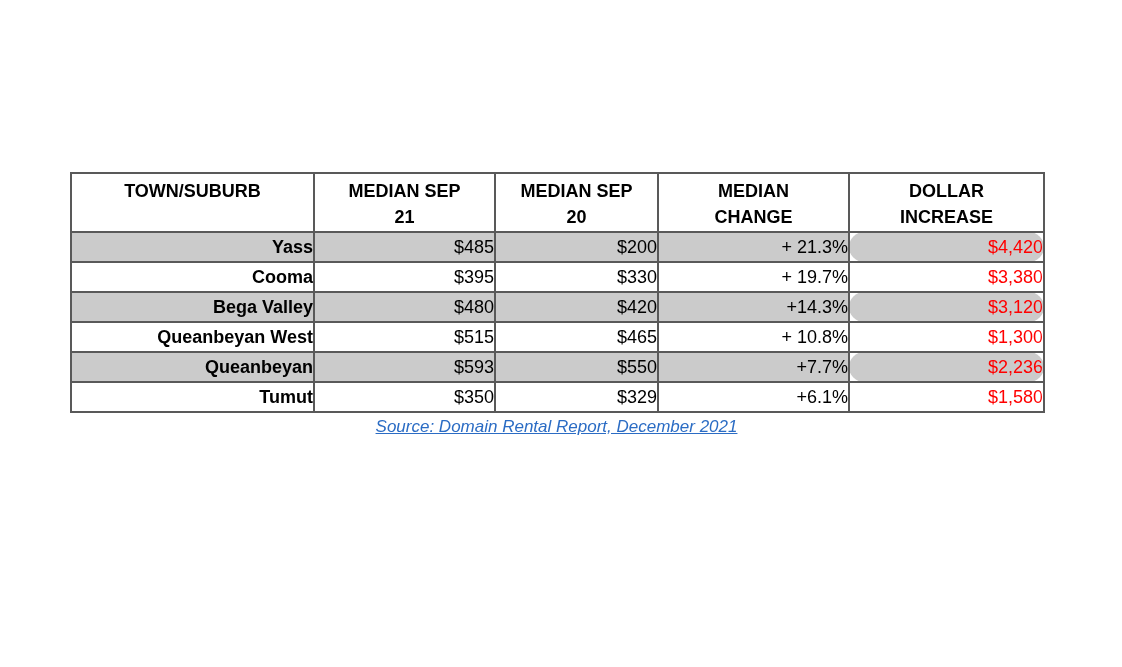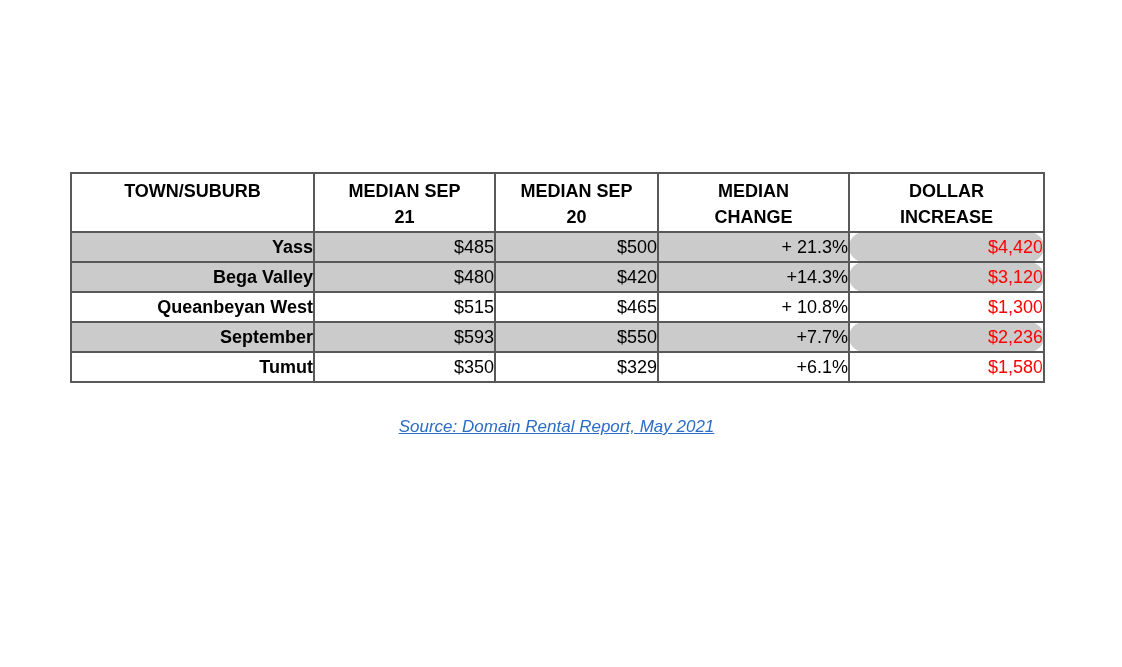--- a/index.html
+++ b/index.html
@@ -86,52 +86,59 @@
         <th>MEDIAN
 CHANGE</th>
         <th>DOLLAR
 INCREASE</th>
       </tr>
     </thead>
     <tbody>
       <tr class="shaded">
         <td class="town">Yass</td>
         <td>$485</td>
-        <td>$500</td>
+        <td>$200</td>
         <td>+ 21.3%</td>
         <td class="increase">$4,420</td>
+      </tr>
+      <tr>
+        <td class="town">Cooma</td>
+        <td>$395</td>
+        <td>$330</td>
+        <td>+ 19.7%</td>
+        <td class="increase">$3,380</td>
       </tr>
       <tr class="shaded">
         <td class="town">Bega Valley</td>
         <td>$480</td>
         <td>$420</td>
         <td>+14.3%</td>
         <td class="increase">$3,120</td>
       </tr>
       <tr>
         <td class="town">Queanbeyan West</td>
         <td>$515</td>
         <td>$465</td>
         <td>+ 10.8%</td>
         <td class="increase">$1,300</td>
       </tr>
       <tr class="shaded">
-        <td class="town">September</td>
+        <td class="town">Queanbeyan</td>
         <td>$593</td>
         <td>$550</td>
         <td>+7.7%</td>
         <td class="increase">$2,236</td>
       </tr>
       <tr>
         <td class="town">Tumut</td>
         <td>$350</td>
         <td>$329</td>
         <td>+6.1%</td>
         <td class="increase">$1,580</td>
       </tr>
     </tbody>
   </table>
 
   <div class="source-caption">
-    <a>Source: Domain Rental Report, May 2021</a>
+    <a>Source: Domain Rental Report, December 2021</a>
   </div>
 
 </div>
 
 </body></html>

